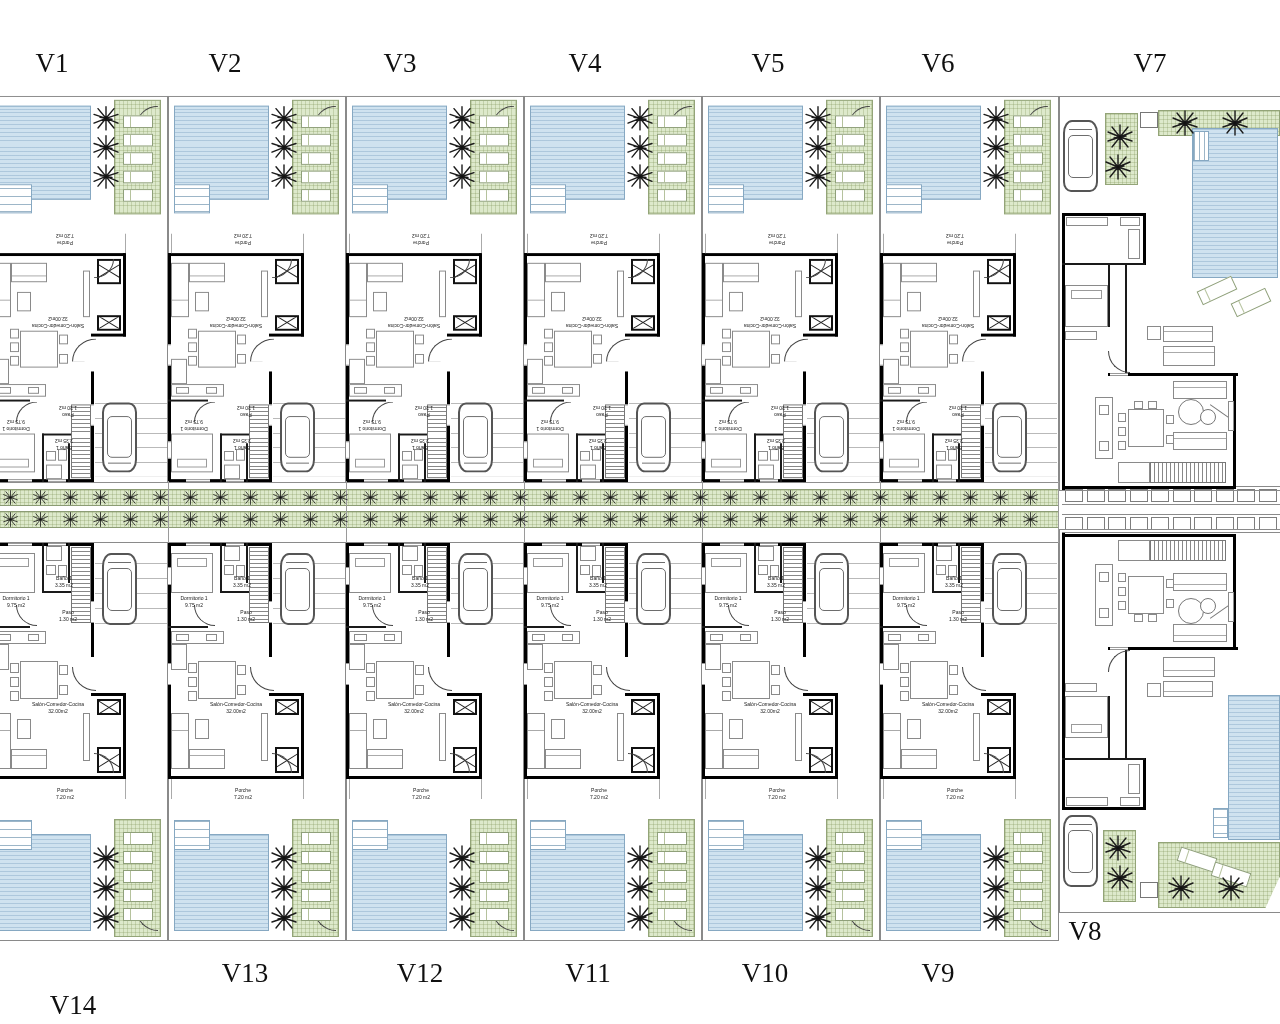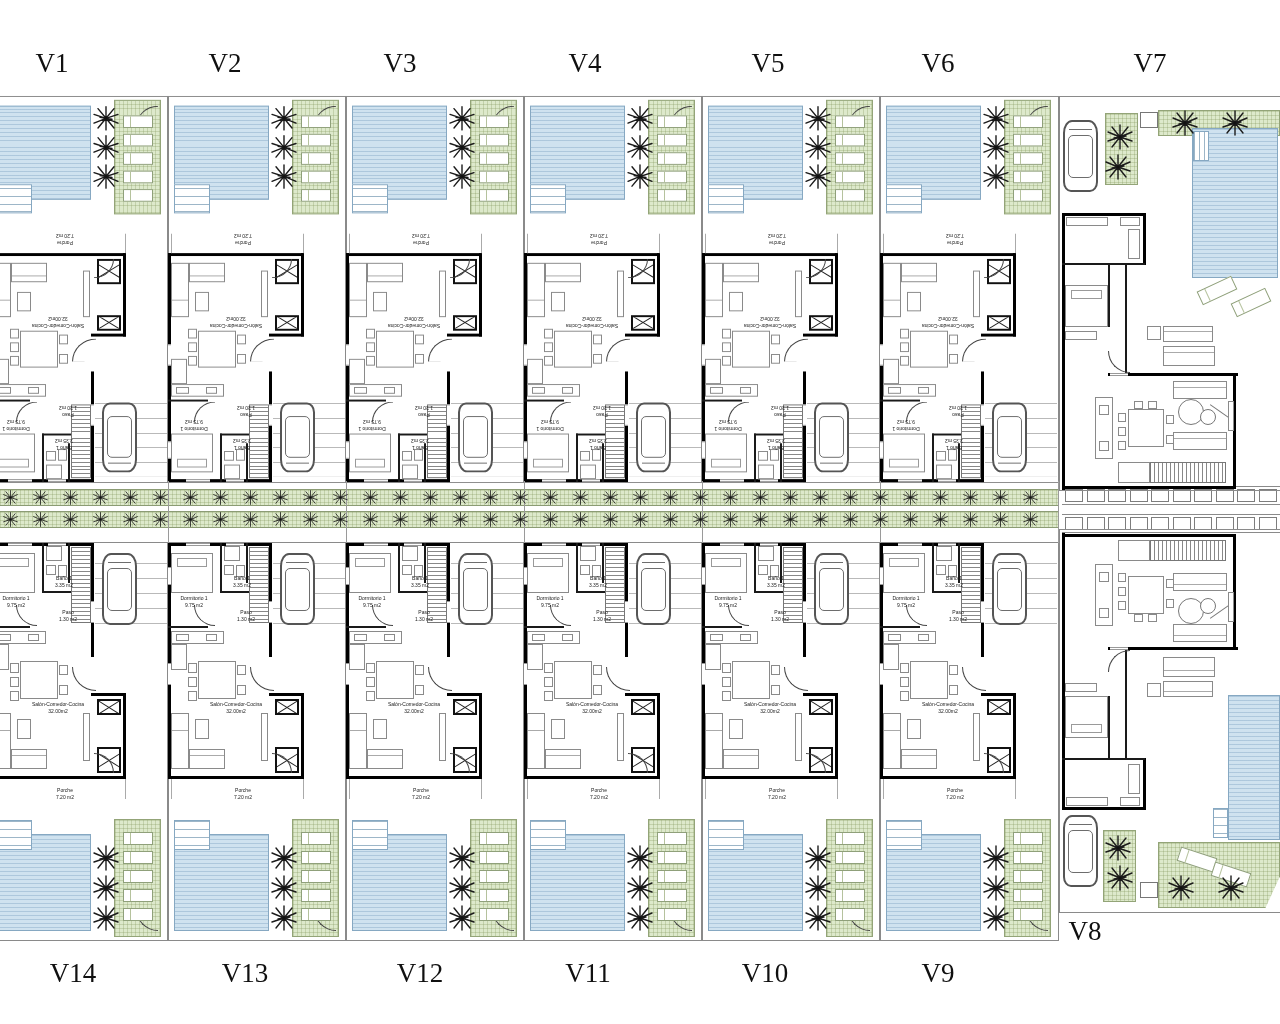--- a/index.html
+++ b/index.html
@@ -1544,21 +1544,21 @@
           <span>7.20 m2</span>
     </div>
   </div>
 </div>
     <div class="ulabel" style="left: 52px; top: 48px;">V1</div>
     <div class="ulabel" style="left: 225px; top: 48px;">V2</div>
     <div class="ulabel" style="left: 400px; top: 48px;">V3</div>
     <div class="ulabel" style="left: 585px; top: 48px;">V4</div>
     <div class="ulabel" style="left: 768px; top: 48px;">V5</div>
     <div class="ulabel" style="left: 938px; top: 48px;">V6</div>
-    <div class="ulabel" style="left: 73px; top: 958px;">V14</div>
+    <div class="ulabel" style="left: 73px; top: 990px;">V14</div>
     <div class="ulabel" style="left: 245px; top: 958px;">V13</div>
     <div class="ulabel" style="left: 420px; top: 958px;">V12</div>
     <div class="ulabel" style="left: 588px; top: 958px;">V11</div>
     <div class="ulabel" style="left: 765px; top: 958px;">V10</div>
     <div class="ulabel" style="left: 938px; top: 958px;">V9</div>
     <div class="vline" style="left: 168px;"></div>
     <div class="vline" style="left: 346px;"></div>
     <div class="vline" style="left: 524px;"></div>
     <div class="vline" style="left: 702px;"></div>
     <div class="vline" style="left: 880px;"></div>

